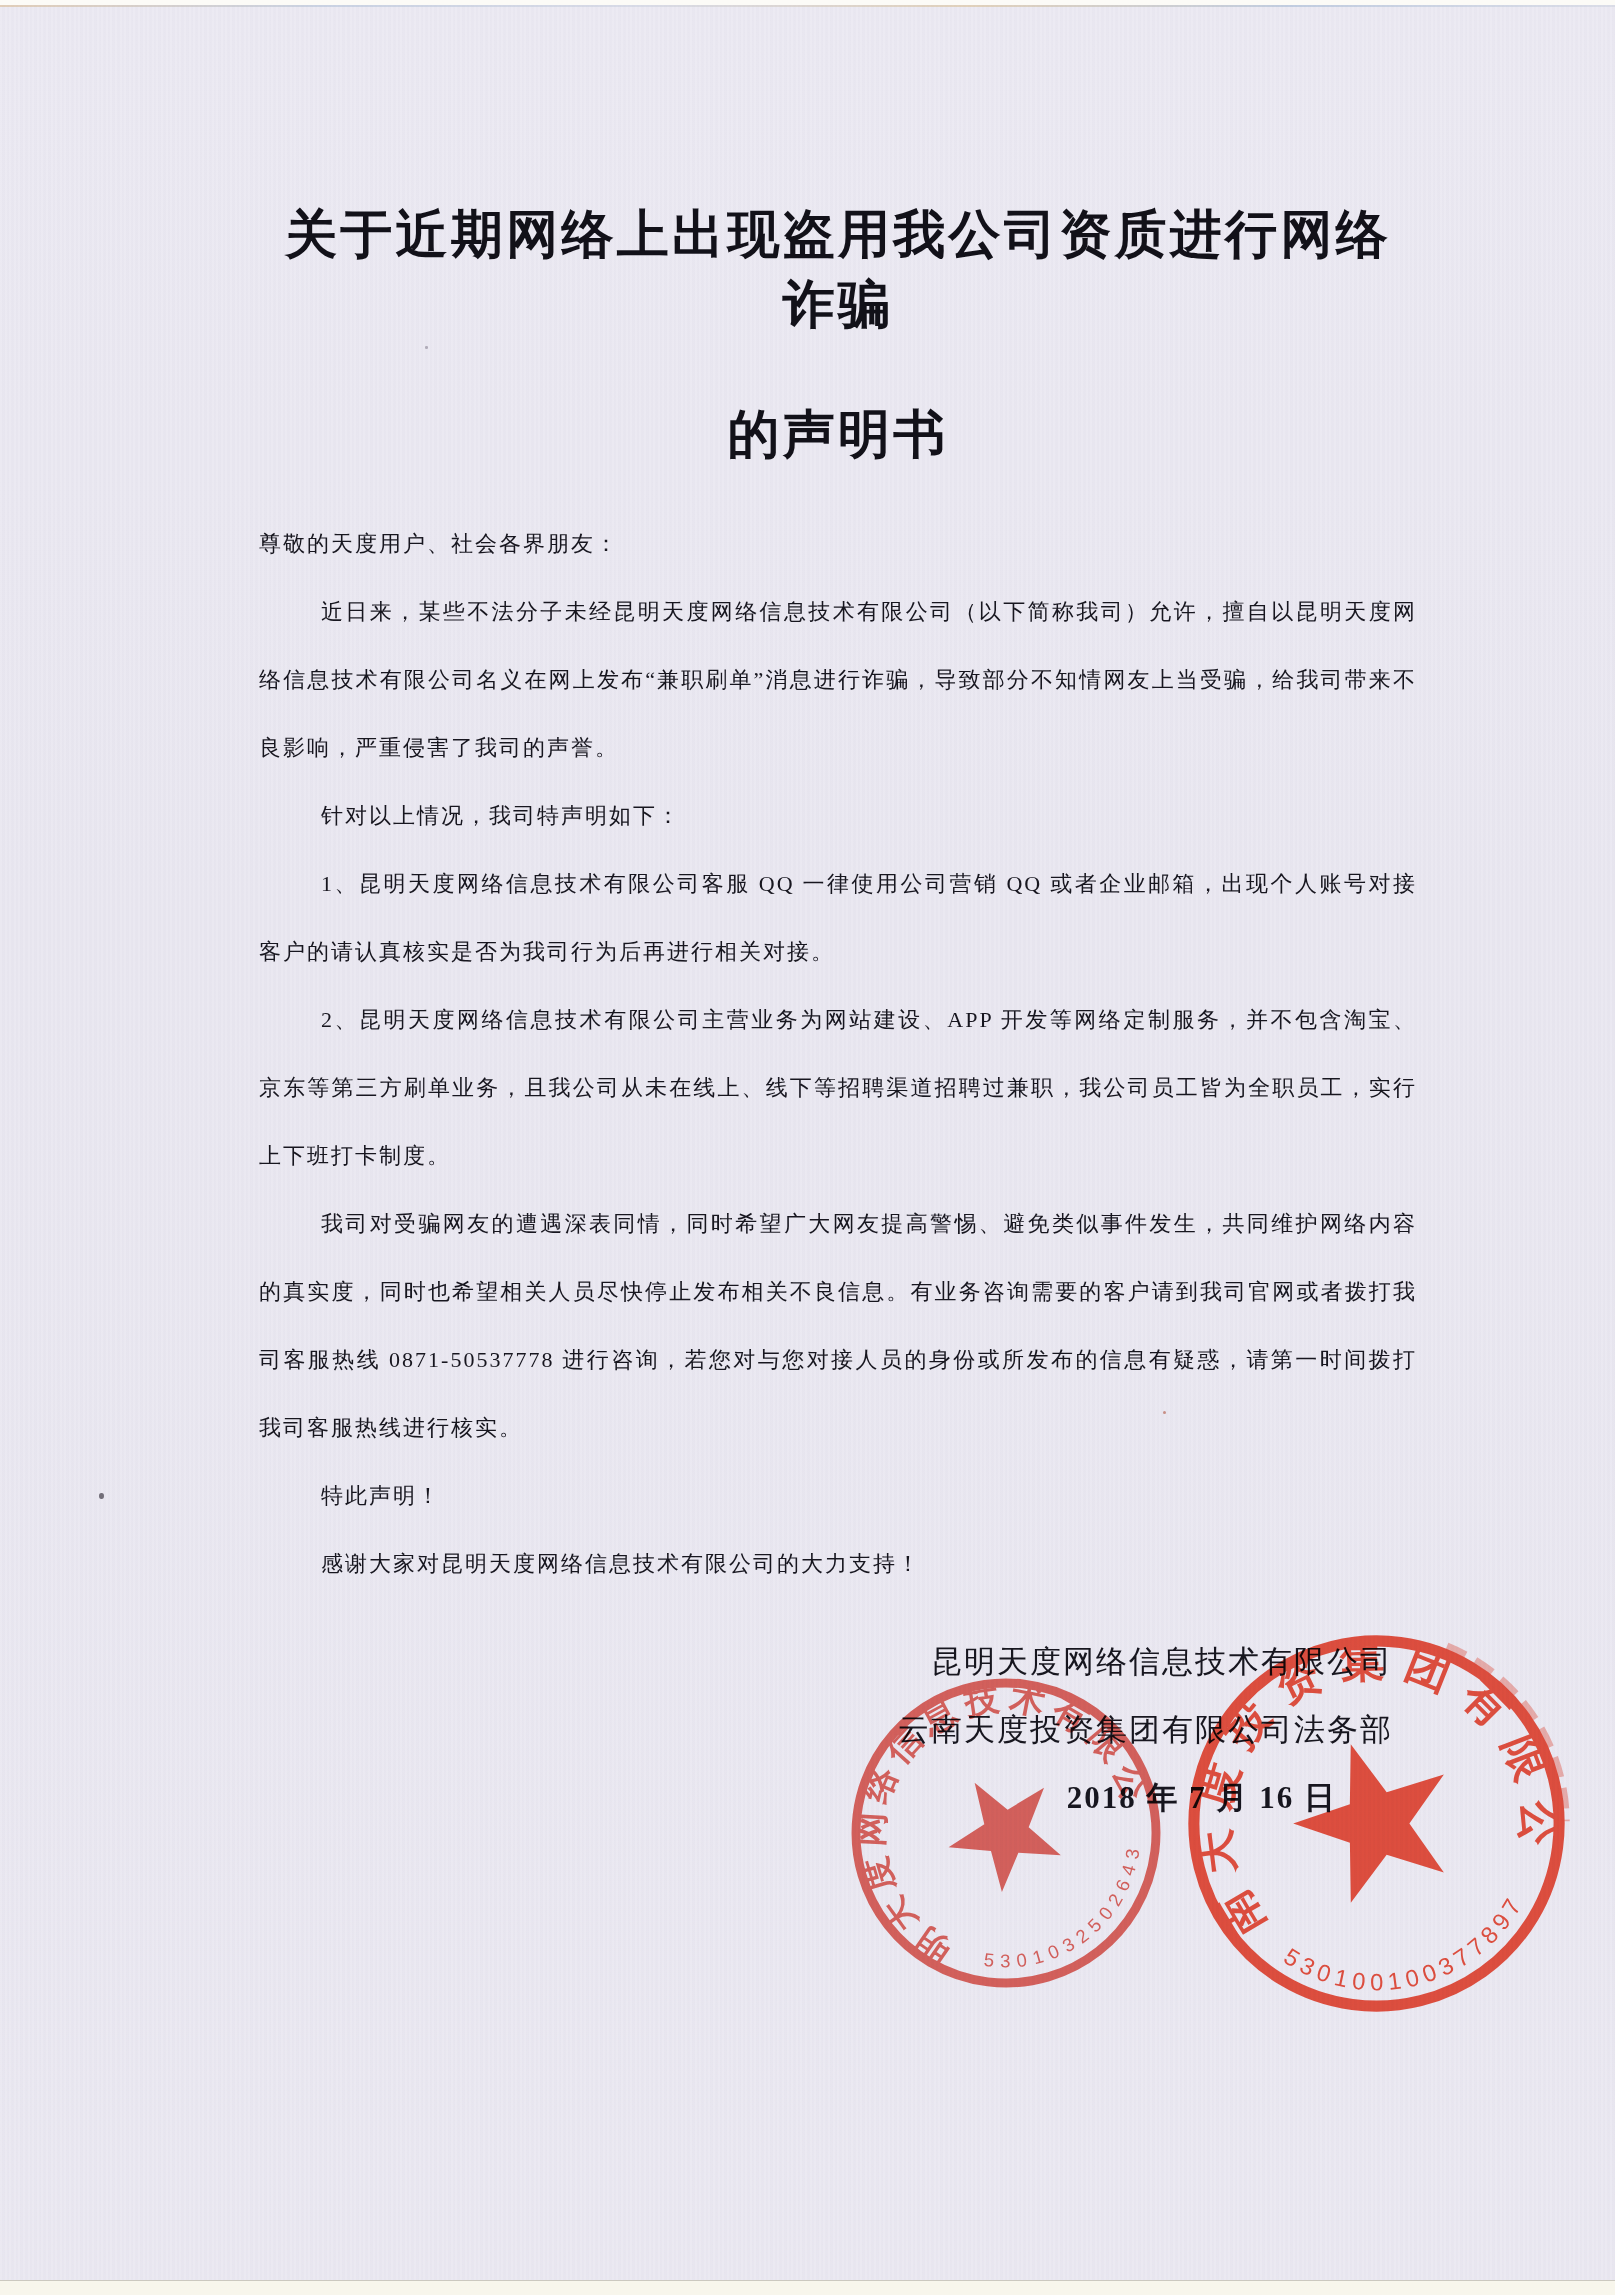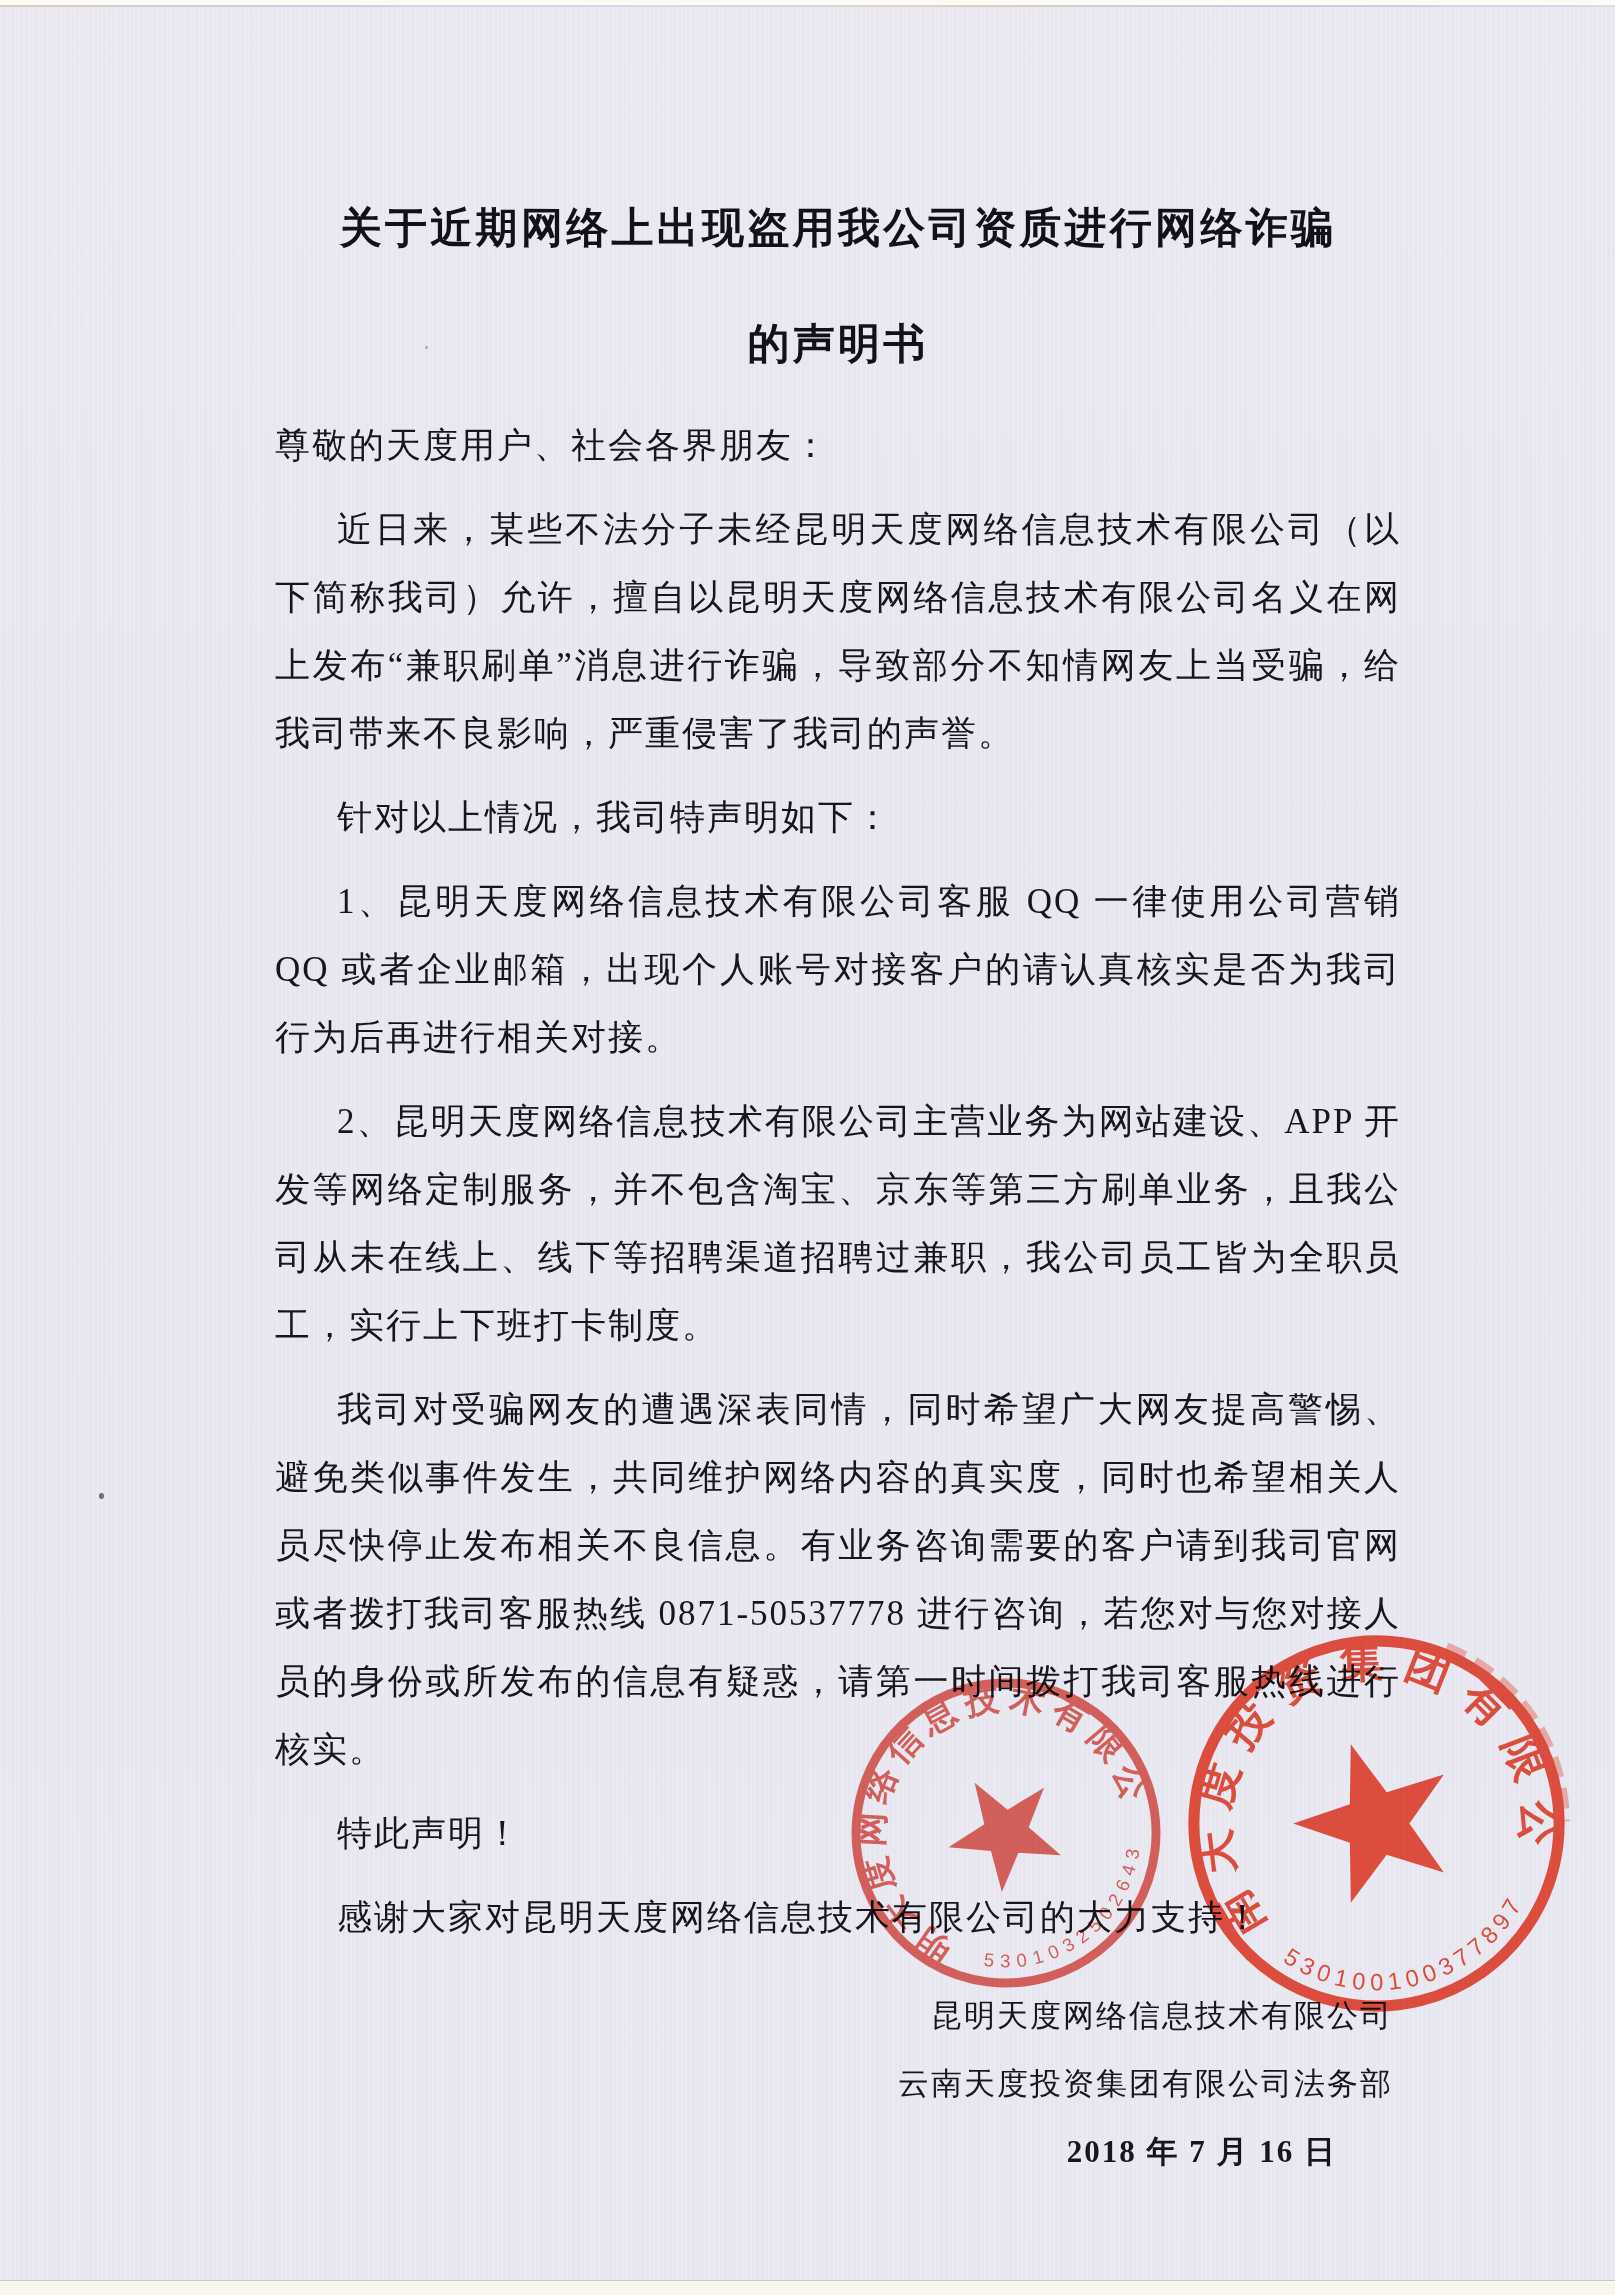--- a/index.html
+++ b/index.html
@@ -47,30 +47,30 @@
     position: absolute;
     left: 259px; top: 200px;
     width: 1158px;
   }
 
   .title-line {
     margin: 0;
     text-align: center;
     font-family: "Liberation Sans", "DejaVu Sans", sans-serif;
     font-weight: bold;
-    font-size: 42px;
+    font-size: 52px;
     letter-spacing: 3.3px;
     color: #121119;
   }
   .title-line.second { margin-top: 60px; }
 
   .body-block { margin-top: 40px; }
   .body-block p {
-    margin: 16px;
-    font-size: 35px;
+    margin: 0;
+    font-size: 22px;
     line-height: 68px;
     letter-spacing: 2px;
     text-align: justify;
     text-indent: 62px;
   }
   .body-block p.greeting { text-indent: 0; }
 
   .signature {
     margin-top: 30px;
     text-align: right;

